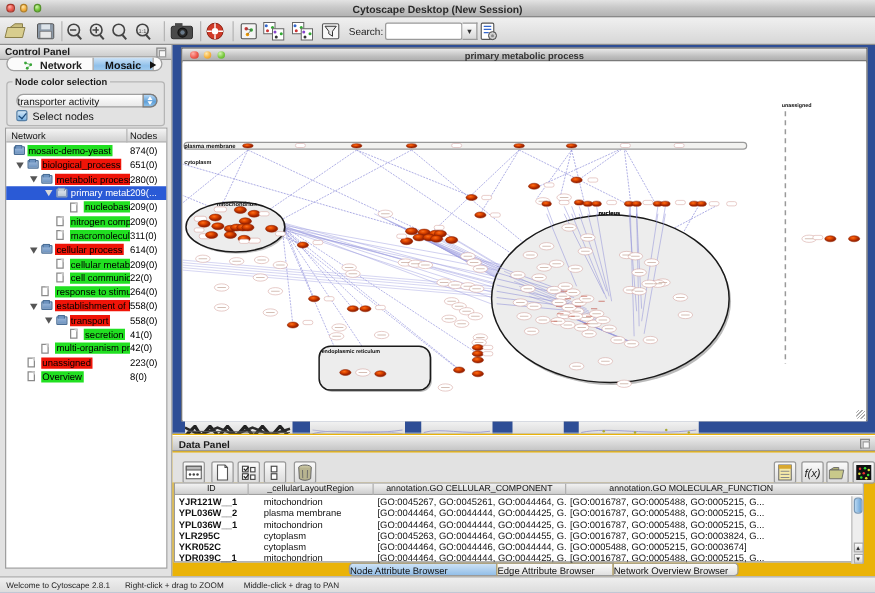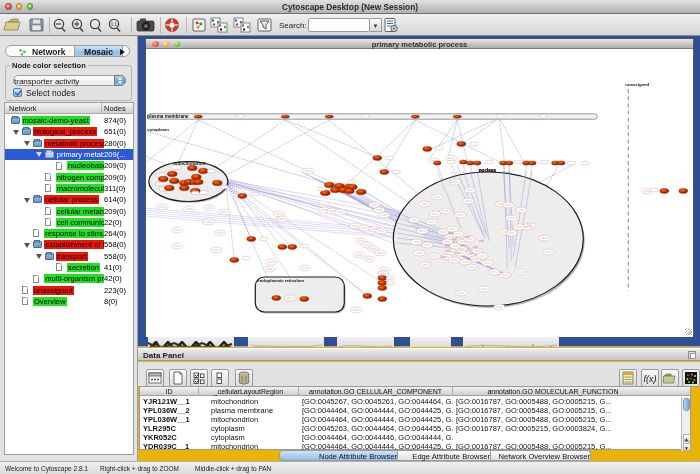--- a/index.html
+++ b/index.html
@@ -70,21 +70,21 @@
 .drow{position:relative;width:550px;height:9px;font-size:7.5px;color:#111;white-space:nowrap}
 .drow span{position:absolute;top:0;overflow:hidden}
 .c1{left:3px;width:55px;font-weight:bold}
 .c2{left:71px;width:88px}
 .c3{left:162px;width:151px}
 .c4{left:316px;width:175px}
 #dt-scroll{position:absolute;right:0px;top:10px;width:9px;height:54px;background:#eee;border-left:1px solid #bbb}
 #dt-thumb{position:absolute;left:1px;top:1px;width:7px;height:13px;background:linear-gradient(90deg,#b7d7f2,#6ba3d6);border:1px solid #7a9ab8;border-radius:3px}
 .sarr{position:absolute;left:0.5px;width:8px;height:8px;background:linear-gradient(#fdfdfd,#d5d5d5);border:1px solid #aaa;font-size:5px;line-height:8px;text-align:center;color:#333}
 #dp-tabs{position:absolute;left:141px;top:103px;height:11px;font-size:7.6px;color:#111}
-.dtab{position:absolute;top:0;height:11px;line-height:11px;text-align:right;background:linear-gradient(#fdfdfd,#e0e0e0);border:1px solid #9a9a9a}
+.dtab{position:absolute;top:0;height:11px;line-height:11px;text-align:left;background:linear-gradient(#fdfdfd,#e0e0e0);border:1px solid #9a9a9a}
 .dtab.on{background:linear-gradient(#cde2f6,#93bfe8)}
 
 #status{left:0;top:461px;width:700px;height:13px;background:linear-gradient(#efefef,#dcdcdc);border-top:1px solid #b0b0b0;font-size:6.5px;color:#222}
 #status span{position:absolute;top:3px}
 svg text{font-family:"Liberation Sans",sans-serif}
 </style></head><body>
 
 <div id="titlebar" class="abs">
   <span class="tl" style="left:5px;background:radial-gradient(circle at 35% 30%,#ffb0a8,#ee5a4e 55%,#c43a2d);border:0.5px solid #a5352a"></span>
   <span class="tl" style="left:15.8px;background:radial-gradient(circle at 35% 30%,#ffe9b0,#f6b23d 55%,#d8922a);border:0.5px solid #b07f28"></span>
@@ -155,20 +155,21 @@
 <div class="tsep" style="left:49px"></div>
 <div class="tsep" style="left:131px"></div>
 <div class="tsep" style="left:160px"></div>
 <div class="tsep" style="left:186px"></div>
 <span id="search-lbl">Search:</span>
 <div id="search-box"></div>
 <div id="search-drop">▼</div>
 </div>
 
 <div id="cpanel" class="abs">
+  <div id="cp-head">Control Panel<span class="headicon" style="right:4px"></span></div>
   <div id="cp-tabs">
     <svg id="net-ico" viewBox="0 0 10 10">
         <circle cx="2" cy="2" r="1.6" fill="#3aa63a"></circle>
         <circle cx="8" cy="4" r="1.6" fill="#3aa63a"></circle>
         <circle cx="4" cy="8" r="1.6" fill="#3aa63a"></circle>
         <line x1="2" y1="2" x2="8" y2="4" stroke="#3aa63a" stroke-width="0.8"></line>
         <line x1="8" y1="4" x2="4" y2="8" stroke="#3aa63a" stroke-width="0.8"></line>
       </svg>
     <span id="tab-net-lbl">Network</span>
     <div id="tab-mosaic">Mosaic</div>
@@ -883,20 +884,21 @@
 <div class="drow">
           <span class="c1">YLR295C</span>
           <span class="c2">cytoplasm</span>
           <span class="c3">[GO:0045263, GO:0044464, GO:0044455, G...</span>
           <span class="c4">[GO:0016787, GO:0005215, GO:0003824, G...</span>
         </div>
 <div class="drow">
           <span class="c1">YKR052C</span>
           <span class="c2">cytoplasm</span>
           <span class="c3">[GO:0044464, GO:0044446, GO:0044444, G...</span>
+          <span class="c4">[GO:0005488, GO:0005215, GO:0003674]</span>
         </div>
 <div class="drow">
           <span class="c1">YDR039C__1</span>
           <span class="c2">mitochondrion</span>
           <span class="c3">[GO:0044464, GO:0044444, GO:0044425, G...</span>
           <span class="c4">[GO:0016787, GO:0005488, GO:0005215, G...</span>
         </div>
     </div>
     <div id="dt-scroll">
       <div id="dt-thumb"></div>

